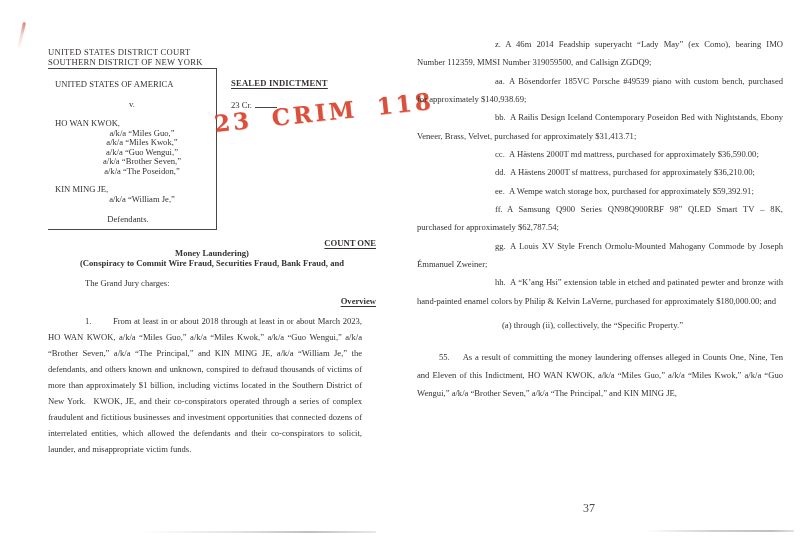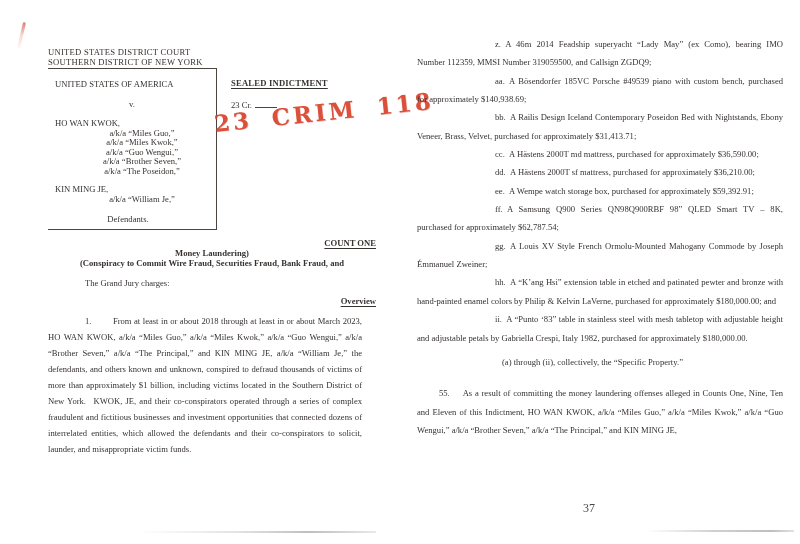--- a/index.html
+++ b/index.html
@@ -103,21 +103,20 @@
   <section class="page-right">
     <p class="item">z. A 46m 2014 Feadship superyacht “Lady May” (ex Como), bearing IMO Number 112359, MMSI Number 319059500, and Callsign ZGDQ9;</p>
     <p class="item">aa. A Bösendorfer 185VC Porsche #49539 piano with custom bench, purchased for approximately $140,938.69;</p>
     <p class="item">bb. A Railis Design Iceland Contemporary Poseidon Bed with Nightstands, Ebony Veneer, Brass, Velvet, purchased for approximately $31,413.71;</p>
     <p class="item">cc. A Hästens 2000T md mattress, purchased for approximately $36,590.00;</p>
     <p class="item">dd. A Hästens 2000T sf mattress, purchased for approximately $36,210.00;</p>
     <p class="item">ee. A Wempe watch storage box, purchased for approximately $59,392.91;</p>
     <p class="item">ff. A Samsung Q900 Series QN98Q900RBF 98” QLED Smart TV – 8K, purchased for approximately $62,787.54;</p>
     <p class="item">gg. A Louis XV Style French Ormolu-Mounted Mahogany Commode by Joseph Émmanuel Zweiner;</p>
     <p class="item">hh. A “K’ang Hsi” extension table in etched and patinated pewter and bronze with hand-painted enamel colors by Philip &amp; Kelvin LaVerne, purchased for approximately $180,000.00; and</p>
-    <p class="item">ii. A “Punto ‘83” table in stainless steel with mesh tabletop with adjustable height and adjustable petals by Gabriella Crespi, Italy 1982, purchased for approximately $180,000.00.</p>
     <p class="collective">(a) through (ii), collectively, the “Specific Property.”</p>
     <p class="para55">55.  As a result of committing the money laundering offenses alleged in Counts One, Nine, Ten and Eleven of this Indictment, HO WAN KWOK, a/k/a “Miles Guo,” a/k/a “Miles Kwok,” a/k/a “Guo Wengui,” a/k/a “Brother Seven,” a/k/a “The Principal,” and KIN MING JE,</p>
   </section>
 
   <div class="page-number">37</div>
   <div class="scan-shadow shadow-left"></div>
   <div class="scan-shadow shadow-right"></div>
 </div>
 
 </body></html>

